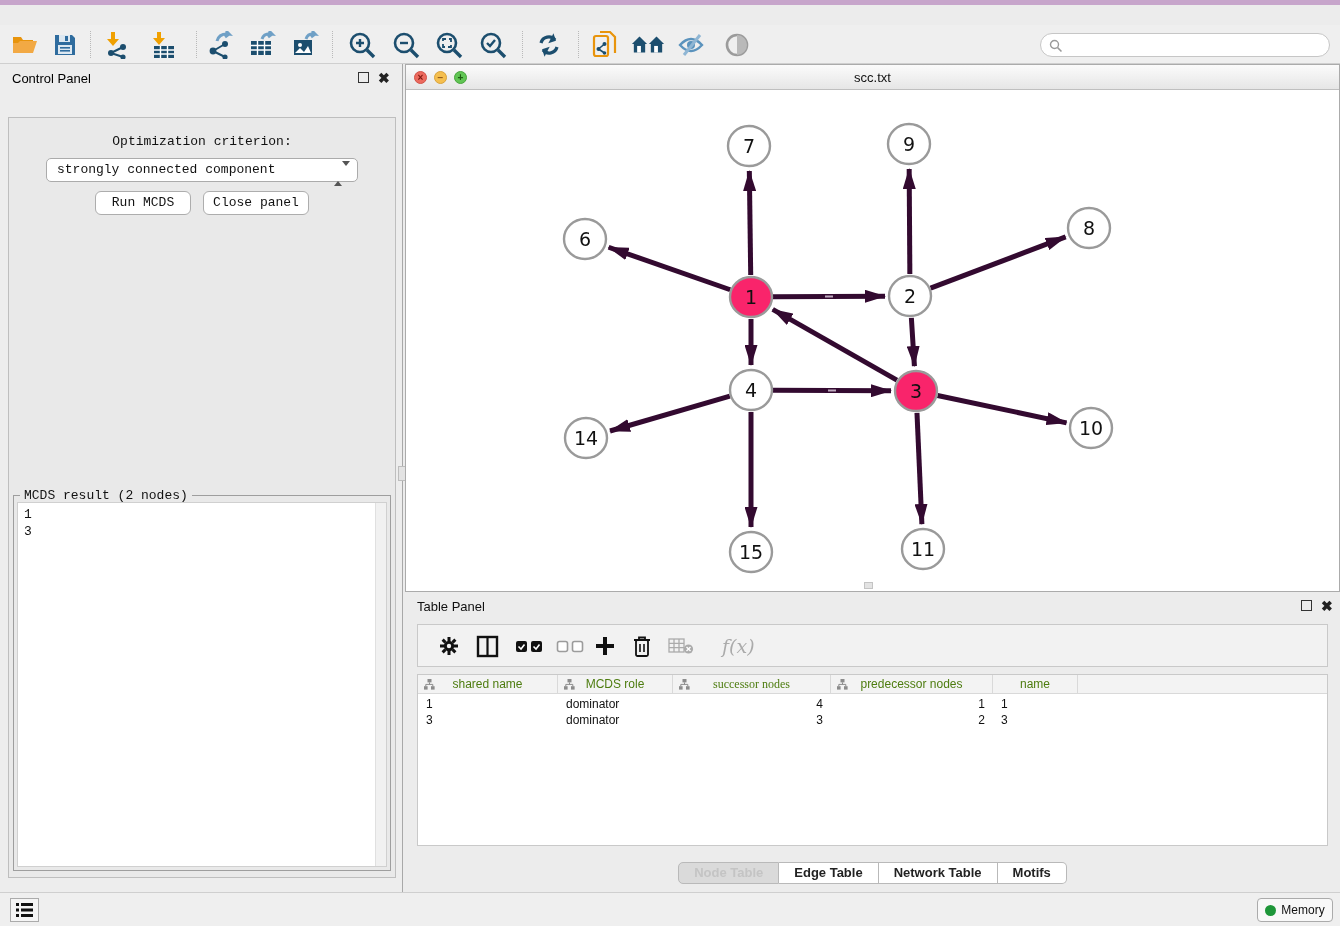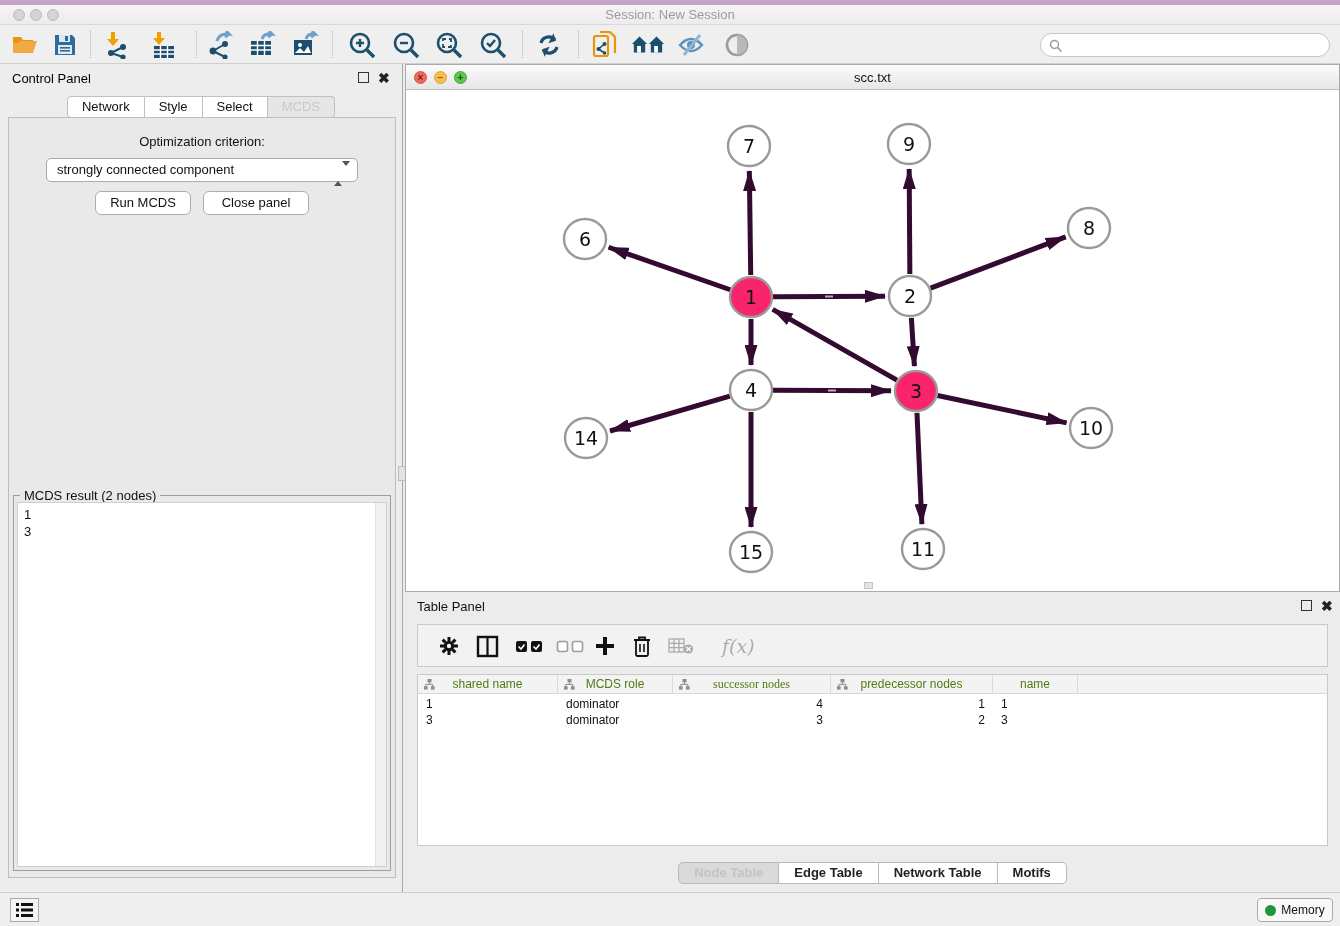--- a/index.html
+++ b/index.html
@@ -25,21 +25,21 @@
   #control-panel { left:0; top:64px; width:403px; height:828px; background:#EDEDED; border-right:1px solid #A8A8A8; }
   #cp-header { position:absolute; left:0; top:0; width:100%; height:28px; }
   #cp-header .panel-title { position:absolute; left:12px; top:7px; font-size:13px; color:#000000; }
   .panel-float { position:absolute; width:11px; height:11px; border:1.5px solid #333; }
   .panel-close { position:absolute; font-size:14px; font-weight:bold; color:#222; line-height:12px; }
   #cp-tabs { position:absolute; left:0; top:32px; width:100%; height:22px; text-align:center; }
   .cp-tab { display:inline-block; height:22px; line-height:20px; padding:0 14px; font-size:13px; background:#FFF; border:1px solid #C0C0C0; border-left:none; color:#111; vertical-align:top; }
   .cp-tab:first-child { border-left:1px solid #C0C0C0; border-radius:4px 0 0 4px; }
   .cp-tab:last-child { border-radius:0 4px 4px 0; }
   .cp-tab.active { background:#E6E6E6; color:#C8C8C8; }
-  #cp-content { position:absolute; left:8px; top:53px; width:388px; height:761px; background:#E9E9E9; border:1px solid #BEBEBE; }
+  #cp-content { position:absolute; left:8px; top:53px; width:388px; height:761px; background:#E9E9E9; border:1px solid #BEBEBE;font-family:Liberation Mono, monospace; }
   #opt-label { position:absolute; left:0; width:100%; top:16px; text-align:center; font-size:13px; color:#111; }
   #opt-select { position:absolute; left:37px; top:40px; width:312px; height:24px; background:#FFF; border:1px solid #ABABAB; border-radius:5px; font-size:13px; line-height:22px; padding-left:10px; color:#111; }
   #opt-select .stepper { position:absolute; right:7px; top:4px; }
   .tri-up { width:0; height:0; border-left:4px solid transparent; border-right:4px solid transparent; border-bottom:5px solid #555; margin-bottom:3px; }
   .tri-dn { width:0; height:0; border-left:4px solid transparent; border-right:4px solid transparent; border-top:5px solid #555; }
   .cp-btn { position:absolute; top:73px; height:24px; background:#FFF; border:1px solid #ADADAD; border-radius:6px; font-size:13px; color:#111; text-align:center; line-height:22px; }
   #run-btn { left:86px; width:96px; }
   #close-btn { left:194px; width:106px; }
   #mcds-fieldset { position:absolute; left:4px; top:377px; width:378px; height:376px; border:1px solid #9E9E9E; }
   #mcds-legend { position:absolute; left:6px; top:-8px; background:#E9E9E9; padding:0 4px; font-size:13px; color:#111; }
@@ -86,26 +86,20 @@
   #list-btn { position:absolute; left:10px; top:5px; width:29px; height:24px; background:#F5F5F5; border:1px solid #ABABAB; display:flex; align-items:center; justify-content:center; }
   #memory-btn { position:absolute; right:7px; top:5px; width:76px; height:24px; background:#F8F8F8; border:1px solid #ABABAB; border-radius:4px; font-size:12px; color:#111; display:flex; align-items:center; justify-content:center; gap:5px; }
   #memory-dot { width:11px; height:11px; border-radius:50%; background:#1E9639; }
 </style>
 </head>
 <body>
 
 <div id="window">
 
   <div id="purple-strip" class="abs"></div>
-  <div id="titlebar" class="abs">
-    <span class="tl-dot" style="left:13px"></span>
-    <span class="tl-dot" style="left:30px"></span>
-    <span class="tl-dot" style="left:47px"></span>
-    <div class="win-title">Session: New Session</div>
-  </div>
 
   <div id="toolbar" class="abs">
     <div class="tb-icon" style="left:8px">
       <svg width="28" height="24" viewBox="0 0 28 24">
           <path d="M2 4 h8 l2 3 h10 v3 H2 z" fill="#E8940C"></path>
           <path d="M2 10 h5 l2 -2 h17 l-4 12 H2 z" fill="#F2A944"></path>
         </svg>
     </div>
     <div class="tb-icon" style="left:48px">
       <svg width="24" height="24" viewBox="0 0 24 24">
@@ -245,21 +239,20 @@
       <input id="search-input" placeholder="" style="">
     </div>
   </div>
 
   <div id="control-panel" class="abs">
     <div id="cp-header">
       <span class="panel-title">Control Panel</span>
       <span class="panel-float" style="left:358px; top:8px"></span>
       <span class="panel-close" style="left:378px; top:8px">✖</span>
     </div>
-    <div id="cp-tabs"><span class="cp-tab">Network</span><span class="cp-tab">Style</span><span class="cp-tab">Select</span><span class="cp-tab active">MCDS</span></div>
     <div id="cp-content">
       <div id="opt-label">Optimization criterion:</div>
       <div id="opt-select">
         <span>strongly connected component</span>
         <span class="stepper"><span class="tri-up"></span><span class="tri-dn"></span></span>
       </div>
       <div class="cp-btn" id="run-btn">Run MCDS</div>
       <div class="cp-btn" id="close-btn">Close panel</div>
       <div id="mcds-fieldset">
         <span id="mcds-legend">MCDS result (2 nodes)</span>

